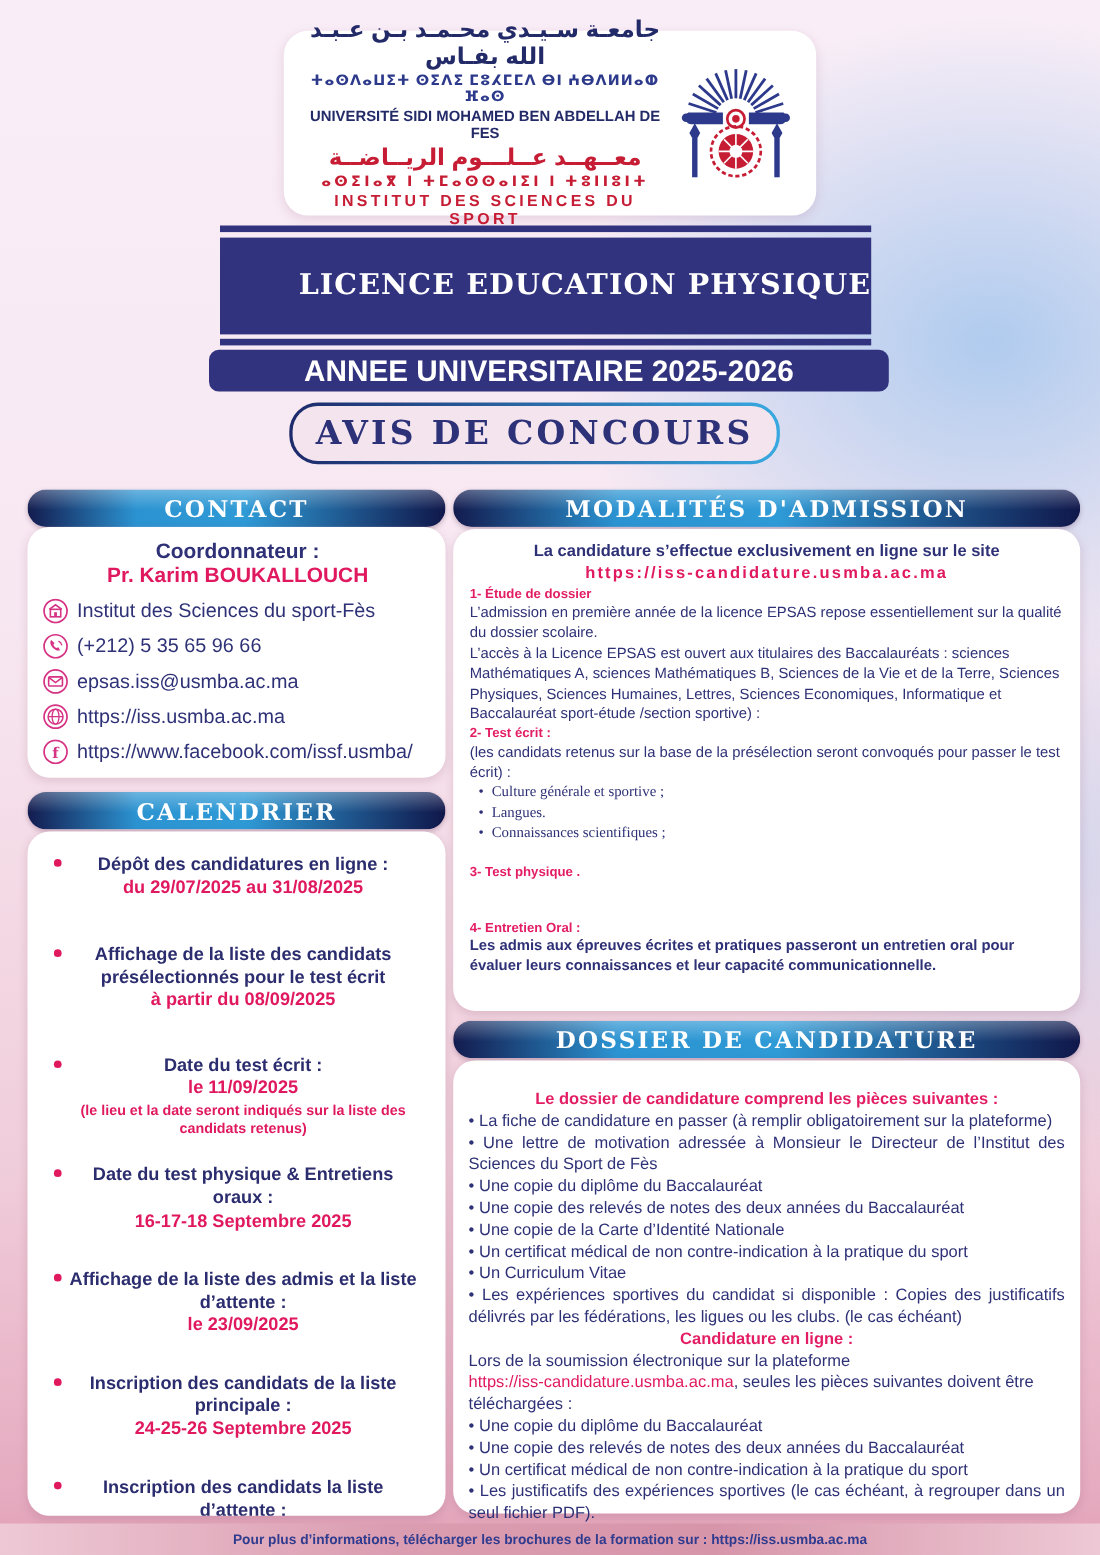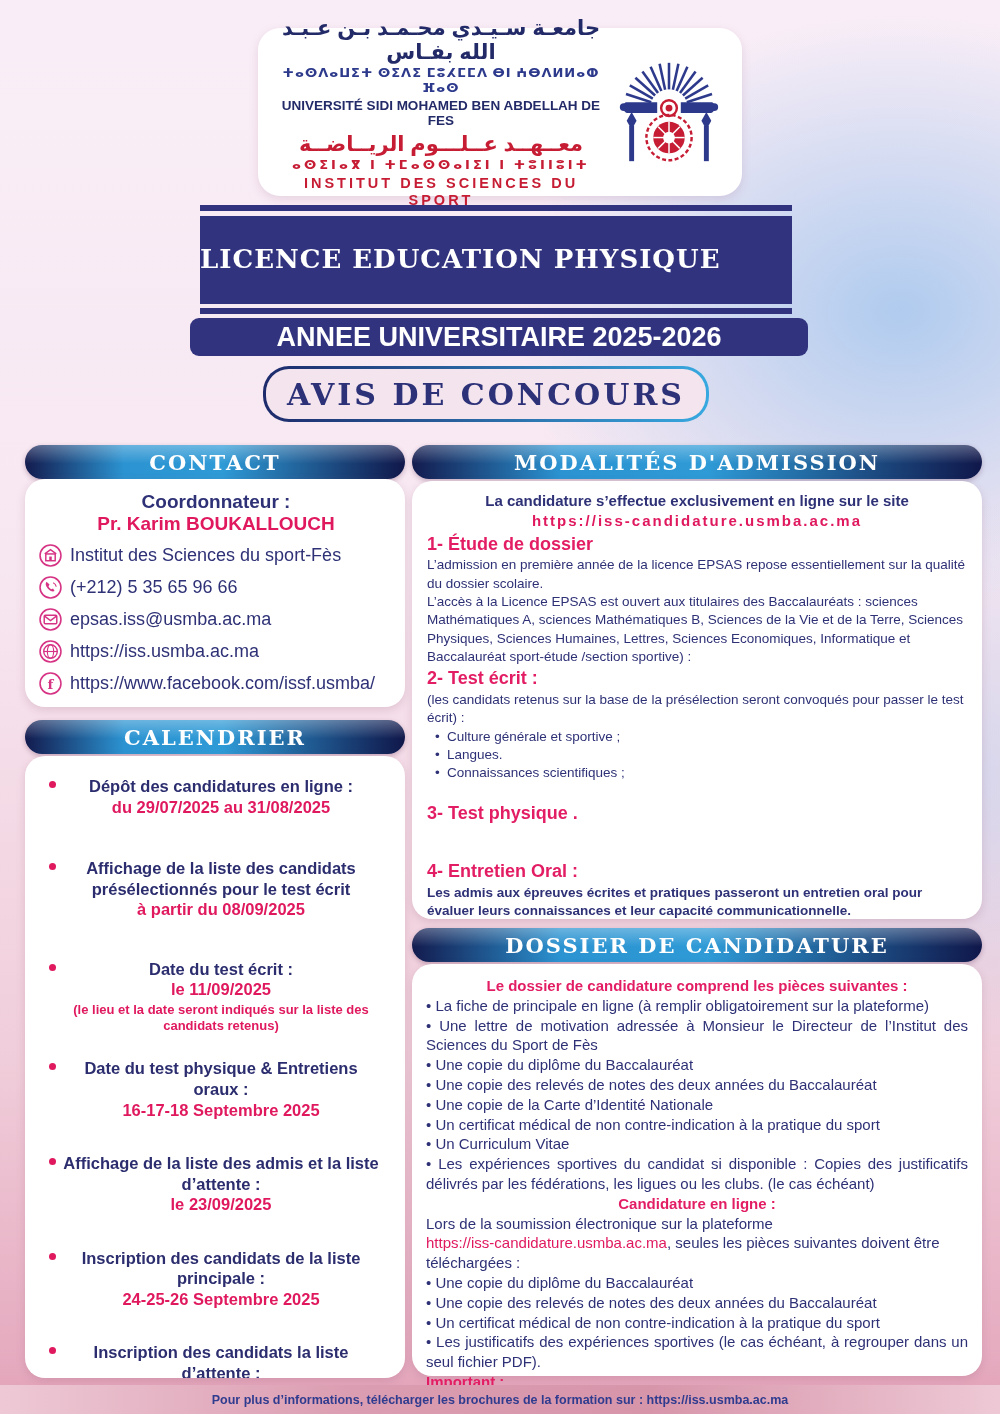--- a/index.html
+++ b/index.html
@@ -19,21 +19,21 @@
   .l-ar1{color:#232a68;font-size:21px;font-weight:bold;}
   .l-tif1{color:#2d3a8c;font-size:13px;font-weight:bold;letter-spacing:1px;margin-top:2px;}
   .l-fr1{color:#232a68;font-size:13.5px;font-weight:bold;margin-top:2px;text-align:center;}
   .l-ar2{color:#c61d34;font-size:21px;font-weight:bold;margin-top:3px;}
   .l-tif2{color:#c61d34;font-size:13px;font-weight:bold;letter-spacing:3px;margin-top:2px;}
   .l-fr2{color:#c61d34;font-size:14.5px;font-weight:bold;letter-spacing:3px;margin-top:2px;}
   .emblem{width:118px;height:128px;flex:0 0 auto;}
   
   .rule{left:200px;width:592px;height:6px;background:#32337f;}
   .main-banner{left:200px;top:216px;width:592px;height:88px;background:#32337f;
-    display:flex;flex-direction:column;align-items:flex-start;justify-content:center;
+    display:flex;flex-direction:column;align-items:flex-end;justify-content:center;
     color:#fff;font-family:"DejaVu Serif",serif;font-weight:bold;font-size:26px;letter-spacing:1px;line-height:1.35;text-align:center;}
   .year-banner{left:190px;top:318px;width:618px;height:38px;background:#32337f;border-radius:9px;
     display:flex;align-items:center;justify-content:center;color:#fff;font-weight:bold;font-size:27px;letter-spacing:0px;}
   .avis-wrap{left:263px;top:366px;width:446px;height:56px;border-radius:26px;padding:3px;box-sizing:border-box;
     background:linear-gradient(90deg,#1d2a6b,#38a9e0);}
   .avis-inner{width:100%;height:100%;border-radius:23px;background:#f3e4ee;
     display:flex;align-items:center;justify-content:center;color:#2c3178;
     font-family:"DejaVu Serif",serif;font-weight:bold;font-size:30px;letter-spacing:3px;}
   
   .pill{height:34px;border-radius:17px;display:flex;align-items:center;justify-content:center;
@@ -55,26 +55,26 @@
   .cal-card{left:25px;top:756px;width:380px;height:622px;padding:20px 18px 10px 18px;overflow:hidden;}
   .cal-item{position:relative;text-align:center;padding:0 8px 0 20px;margin-bottom:23px;}
   .cal-item .bullet{position:absolute;left:6px;top:5px;width:7px;height:7px;border-radius:50%;background:#e0195f;}
   .cal-title{color:#2b2d6e;font-size:16.5px;font-weight:bold;line-height:1.25;}
   .cal-date{color:#e0195f;font-size:16.5px;font-weight:bold;line-height:1.3;}
   .cal-note{color:#e0195f;font-size:13px;font-weight:bold;line-height:1.25;margin-top:1px;}
   
   .mod-card{left:412px;top:481px;width:570px;height:438px;padding:10px 15px;color:#2e3176;font-size:13.5px;line-height:1.36;}
   .mod-intro{text-align:center;font-weight:bold;font-size:15px;margin:2px 0 0;}
   .mod-url{text-align:center;font-weight:bold;font-size:15px;letter-spacing:2px;color:#e0195f;margin:2px 0 10px;}
-  .h-pink{color:#e31d64;font-weight:bold;font-size:18px;margin:10px 0 0;}
+  .h-pink{color:#e31d64;font-weight:bold;font-size:12px;margin:10px 0 0;}
   .mod-card p{margin:0;}
-  ul.dots{margin:0;padding:0 0 0 8px;list-style:none;}
+  ul.dots{margin:0;padding:0 0 0 8px;list-style:none;font-family:Liberation Serif, serif;}
   ul.dots li{padding-left:12px;position:relative;}
   ul.dots li::before{content:"•";position:absolute;left:0;color:#2e3176;}
-  .dossier-card{left:412px;top:964px;width:570px;height:412px;padding:12px 14px;color:#2e3176;font-size:15px;line-height:1.32;}
+  .dossier-card{left:412px;top:964px;width:570px;height:412px;padding:26px 14px;color:#2e3176;font-size:15px;line-height:1.32;}
   .d-head{color:#e31d64;font-weight:bold;text-align:center;margin:0;}
   .d-list{margin:0;padding:0;list-style:none;text-align:justify;}
   .d-list li::before{content:"• ";}
   .d-list li{margin:0;}
   .pink{color:#e0195f;}
   .bold{font-weight:bold;}
   
   .footer{left:0;bottom:0;width:1000px;height:29px;display:flex;align-items:center;justify-content:center;
     background:linear-gradient(90deg,#eec9d5 0%,#db9db1 35%,#d795aa 65%,#eec9d5 100%);}
   .footer span{color:#2f3b8f;font-size:12.5px;font-weight:bold;}
@@ -259,21 +259,21 @@
   <p class="h-pink" style="margin-top:18px">3- Test physique .</p>
 
   <p class="h-pink" style="margin-top:34px">4- Entretien Oral :</p>
   <p class="bold">Les admis aux épreuves écrites et pratiques passeront un entretien oral pour évaluer leurs connaissances et leur capacité communicationnelle.</p>
 </div>
 
 <div class="abs pill" style="left:412px;top:928px;width:570px">DOSSIER DE CANDIDATURE</div>
 <div class="abs card dossier-card">
   <p class="d-head">Le dossier de candidature comprend les pièces suivantes :</p>
   <ul class="d-list">
-    <li>La fiche de principale en ligne (à remplir obligatoirement sur la plateforme)</li>
+    <li>La fiche de candidature en passer (à remplir obligatoirement sur la plateforme)</li>
     <li>Une lettre de motivation adressée à Monsieur le Directeur de l’Institut des Sciences du Sport de Fès</li>
     <li>Une copie du diplôme du Baccalauréat</li>
     <li>Une copie des relevés de notes des deux années du Baccalauréat</li>
     <li>Une copie de la Carte d’Identité Nationale</li>
     <li>Un certificat médical de non contre-indication à la pratique du sport</li>
     <li>Un Curriculum Vitae</li>
     <li>Les expériences sportives du candidat si disponible : Copies des justificatifs délivrés par les fédérations, les ligues ou les clubs. (le cas échéant)</li>
   </ul>
   <p class="d-head">Candidature en ligne :</p>
   <p style="margin:0">

